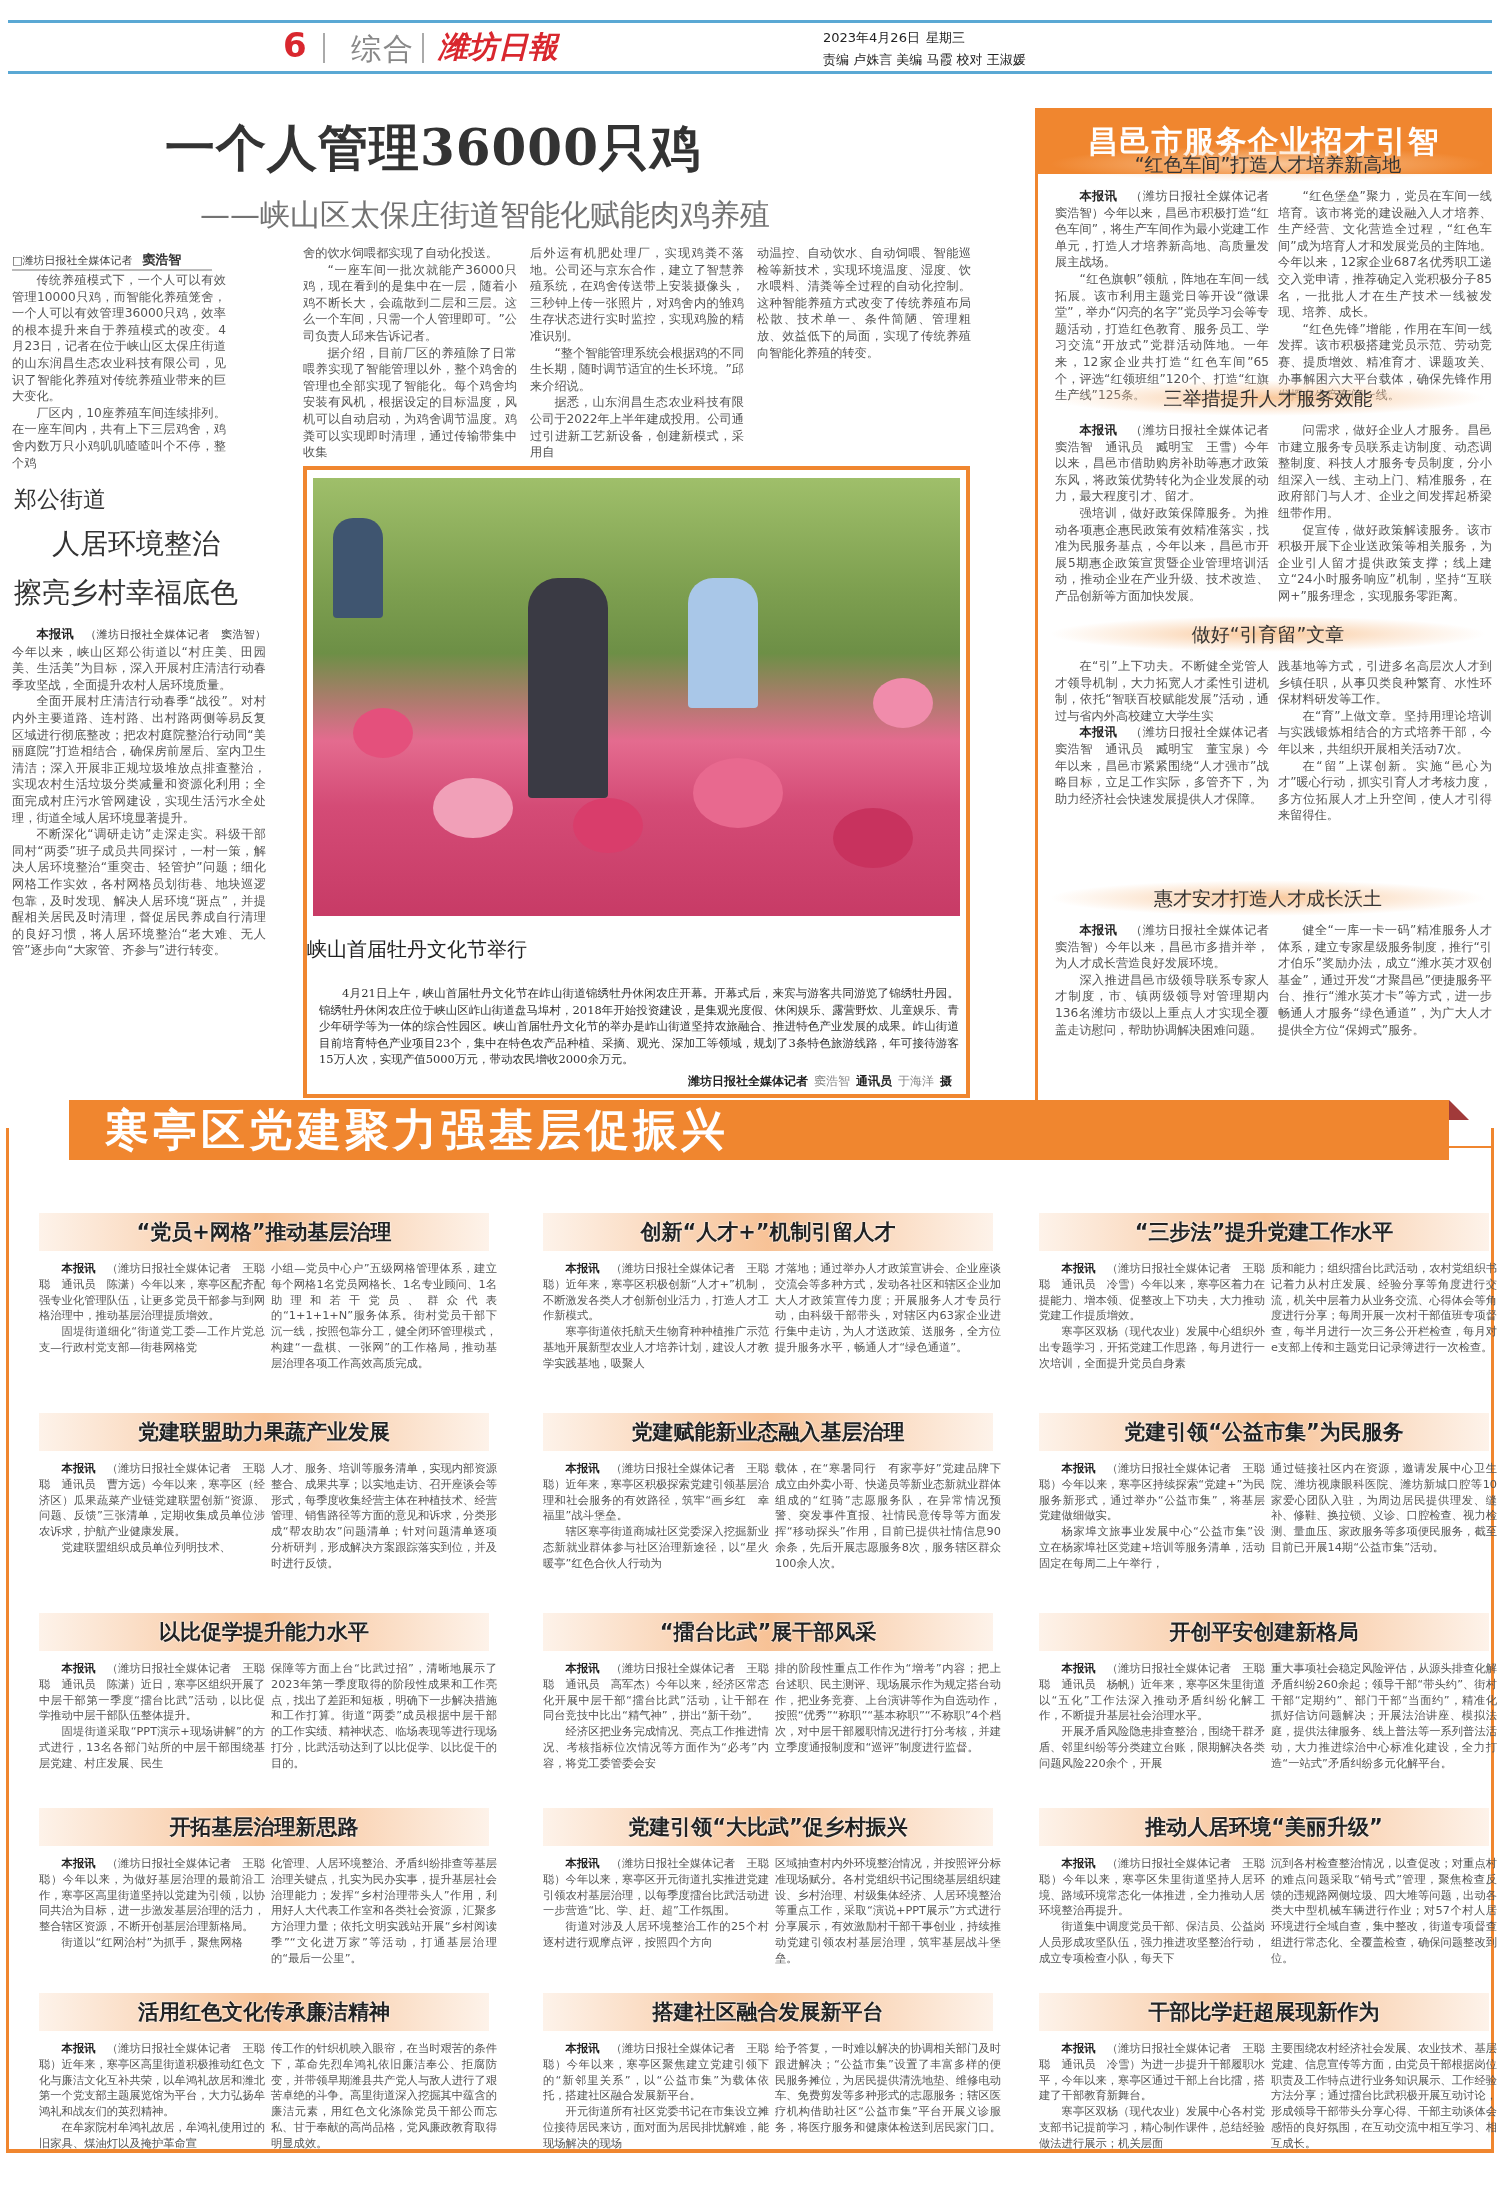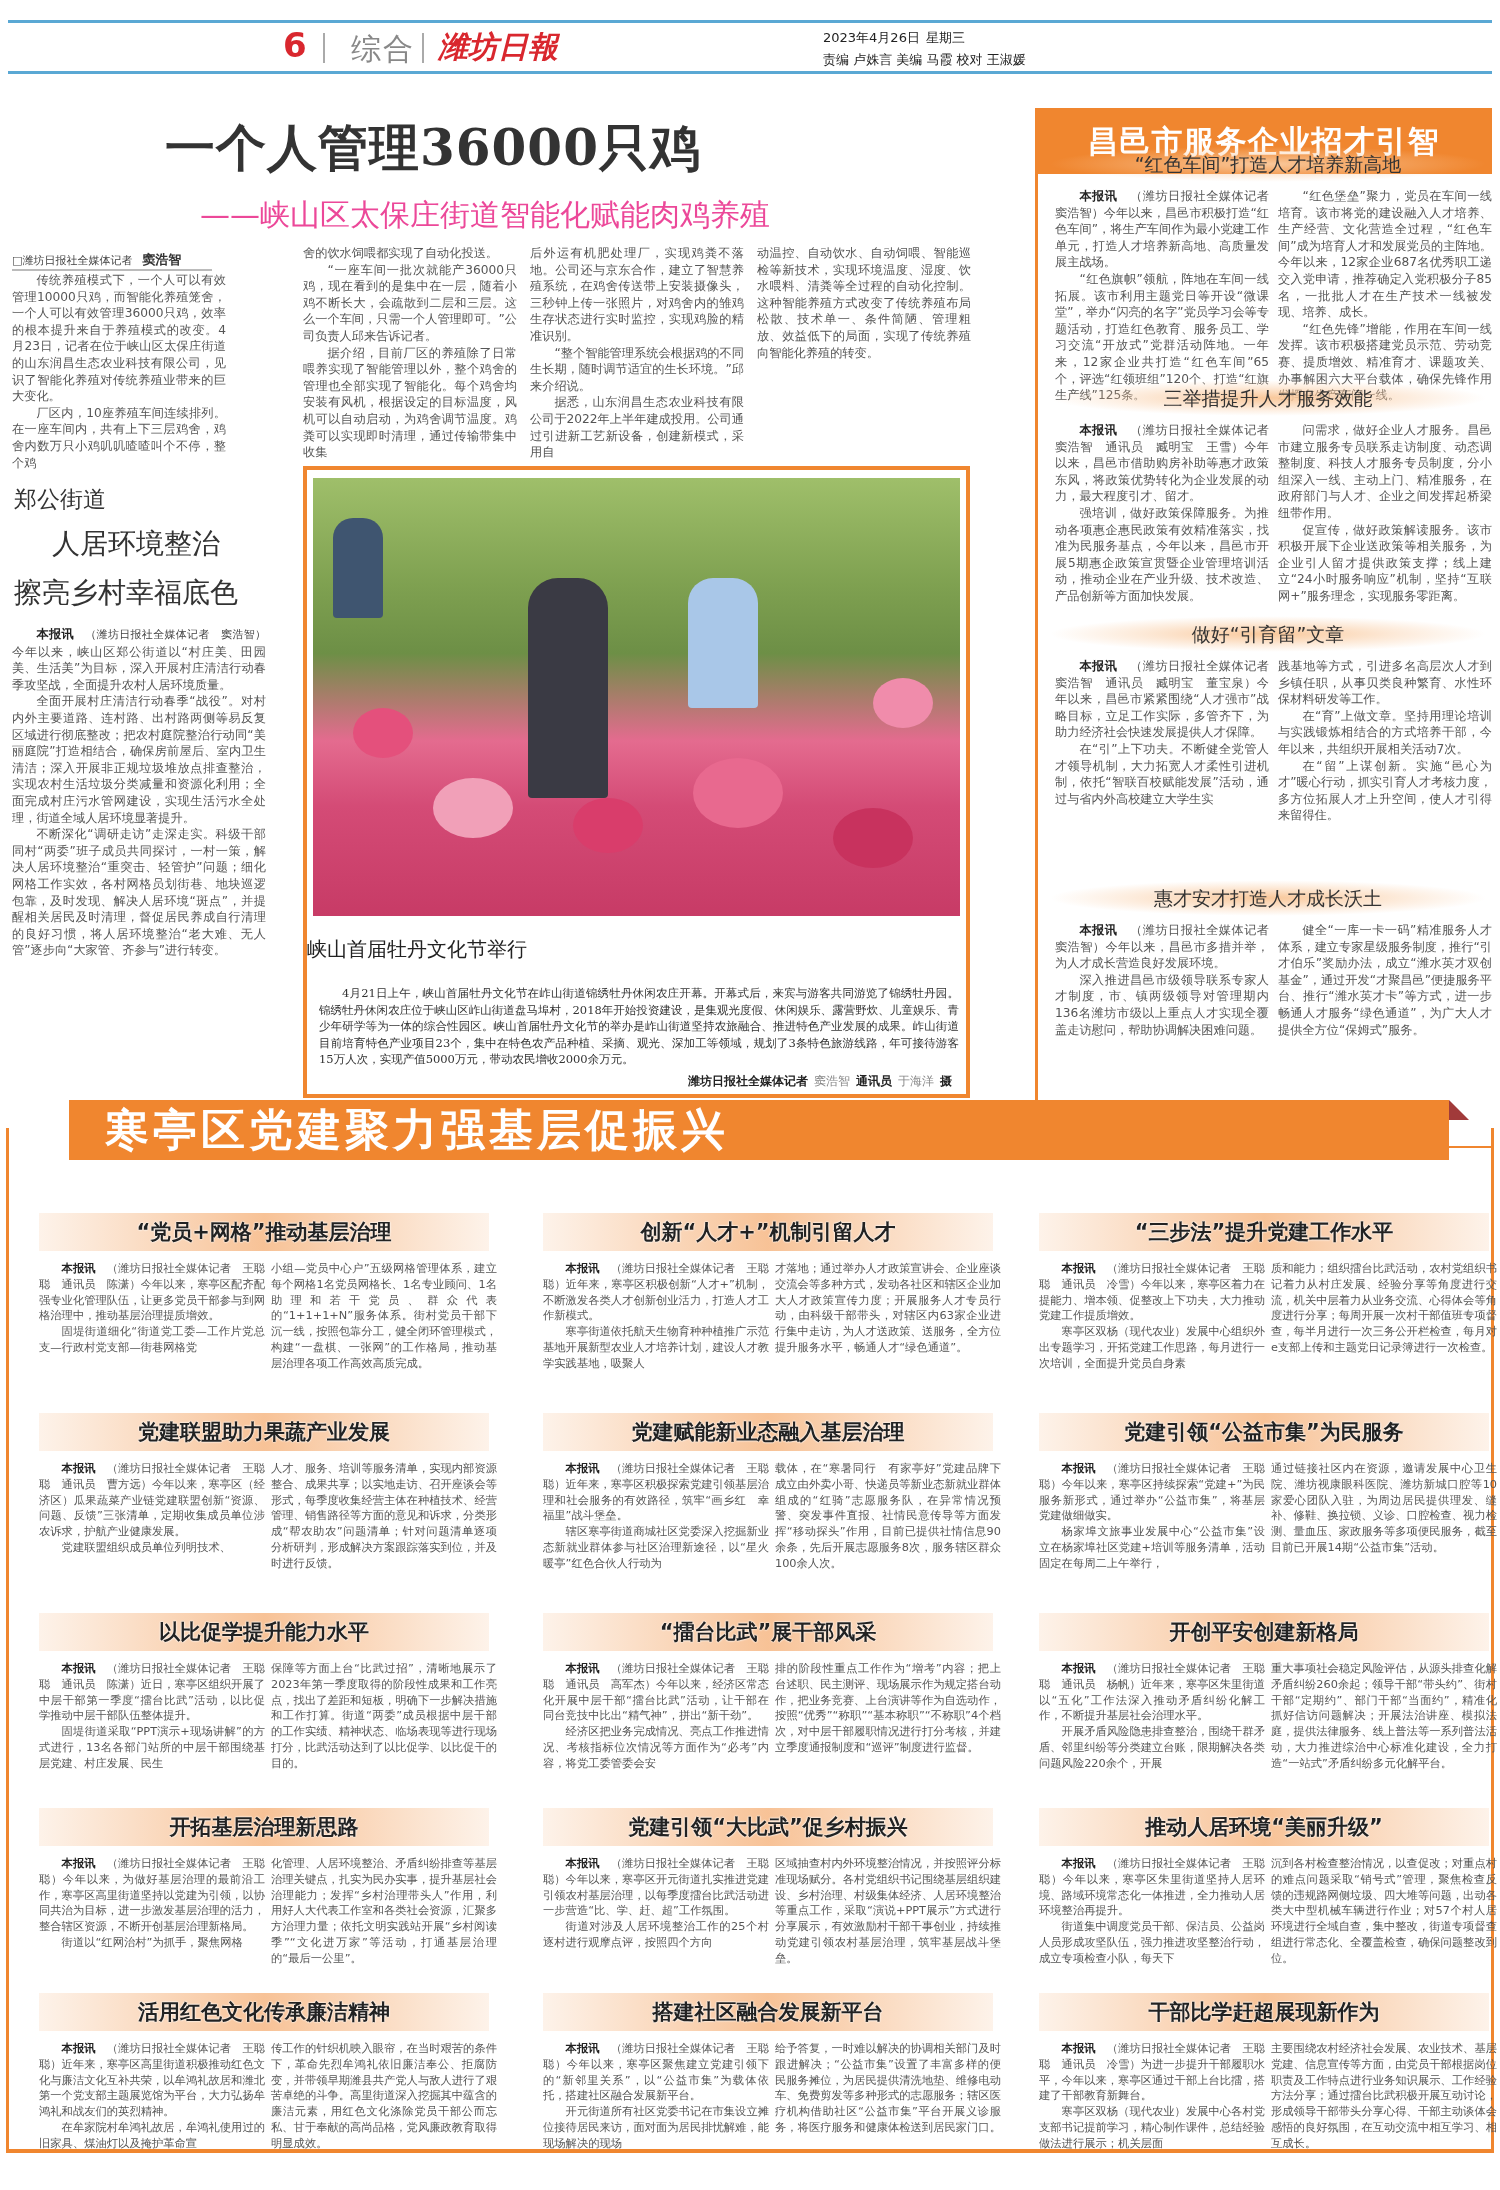--- a/index.html
+++ b/index.html
@@ -12,21 +12,21 @@
   #hdr { position: absolute; left: 8px; top: 20px; width: 1484px; height: 54px; border-top: 3px solid #5aa8d4; border-bottom: 3px solid #5aa8d4; }
   #pgno { position: absolute; left: 275px; top: 2px; font-size: 34px; font-weight: bold; color: #d9272e; }
   .hsep { position: absolute; top: 10px; width: 2px; height: 30px; background: #aaa; }
   #sect { position: absolute; left: 343px; top: 6px; font-size: 30px; color: #888; letter-spacing: 2px; }
   #paper { position: absolute; left: 430px; top: 4px; font-size: 30px; font-weight: bold; color: #d9272e; font-family: "DejaVu Serif", serif; font-style: italic; }
   #date { position: absolute; left: 815px; top: 6px; font-size: 13px; color: #222; }
   #weekday { position: absolute; left: 918px; top: 6px; font-size: 13px; color: #222; }
   #editors { position: absolute; left: 815px; top: 28px; font-size: 13px; color: #222; }
   
   #headline { position: absolute; left: 165px; top: 115px; font-size: 50px; font-weight: bold; color: #333; font-family: "DejaVu Serif", serif; letter-spacing: 1px; }
-  #subhead { position: absolute; left: 200px; top: 195px; font-size: 30px; color: #ec4899; }
+  #subhead { position: absolute; left: 200px; top: 195px; font-size: 30px; color: #737373; }
   #byline1 { position: absolute; left: 12px; top: 251px; width: 200px; border-bottom: 2px solid #bbb; font-size: 12px; }
   .col { position: absolute; }
   
   #zg-t1 { position: absolute; left: 14px; top: 484px; font-size: 23px; color: #333; }
   #zg-t2 { position: absolute; left: 52px; top: 525px; font-size: 28px; color: #333; }
   #zg-t3 { position: absolute; left: 14px; top: 574px; font-size: 28px; color: #333; }
   
   #photoBox { position: absolute; left: 303px; top: 466px; width: 667px; height: 632px; border: 4px solid #f0862f; background: #fff; }
   #photo { position: absolute; left: 6px; top: 8px; width: 647px; height: 438px; background: linear-gradient(180deg,#9fbf6a 0%,#7ea050 25%,#6d8f46 40%,#e46b8f 60%,#d44b76 75%,#c73b66 100%); overflow: hidden; }
   .flower { position: absolute; border-radius: 50%; }
@@ -132,22 +132,22 @@
       <div class="cyCol p" style="left: 17px; top: 314px;">
         <span class="par"><b class="lead">本报讯</b>　（潍坊日报社全媒体记者　窦浩智　通讯员　臧明宝　王雪）今年以来，昌邑市借助购房补助等惠才政策东风，将政策优势转化为企业发展的动力，最大程度引才、留才。</span>
         <span class="par">强培训，做好政策保障服务。为推动各项惠企惠民政策有效精准落实，找准为民服务基点，今年以来，昌邑市开展5期惠企政策宣贯暨企业管理培训活动，推动企业在产业升级、技术改造、产品创新等方面加快发展。</span>
       </div>
       <div class="cyCol p" style="left: 240px; top: 314px;">
         <span class="par" style="text-indent: 2em;">问需求，做好企业人才服务。昌邑市建立服务专员联系走访制度、动态调整制度、科技人才服务专员制度，分小组深入一线、主动上门、精准服务，在政府部门与人才、企业之间发挥起桥梁纽带作用。</span>
         <span class="par">促宣传，做好政策解读服务。该市积极开展下企业送政策等相关服务，为企业引人留才提供政策支撑；线上建立“24小时服务响应”机制，坚持“互联网+”服务理念，实现服务零距离。</span>
       </div>
       <div class="cyHead" style="top: 508px;">做好“引育留”文章</div>
       <div class="cyCol p" style="left: 17px; top: 550px;">
+        <span class="par">在“引”上下功夫。不断健全党管人才领导机制，大力拓宽人才柔性引进机制，依托“智联百校赋能发展”活动，通过与省内外高校建立大学生实</span>
         <span class="par"><b class="lead">本报讯</b>　（潍坊日报社全媒体记者　窦浩智　通讯员　臧明宝　董宝泉）今年以来，昌邑市紧紧围绕“人才强市”战略目标，立足工作实际，多管齐下，为助力经济社会快速发展提供人才保障。</span>
-        <span class="par">在“引”上下功夫。不断健全党管人才领导机制，大力拓宽人才柔性引进机制，依托“智联百校赋能发展”活动，通过与省内外高校建立大学生实</span>
       </div>
       <div class="cyCol p" style="left: 240px; top: 550px;">
         <span class="par" style="text-indent: 0px;">践基地等方式，引进多名高层次人才到乡镇任职，从事贝类良种繁育、水性环保材料研发等工作。</span>
         <span class="par">在“育”上做文章。坚持用理论培训与实践锻炼相结合的方式培养干部，今年以来，共组织开展相关活动7次。</span>
         <span class="par">在“留”上谋创新。实施“邑心为才”暖心行动，抓实引育人才考核力度，多方位拓展人才上升空间，使人才引得来留得住。</span>
       </div>
       <div class="cyHead" style="top: 772px;">惠才安才打造人才成长沃土</div>
       <div class="cyCol p" style="left: 17px; top: 814px;">
         <span class="par"><b class="lead">本报讯</b>　（潍坊日报社全媒体记者　窦浩智）今年以来，昌邑市多措并举，为人才成长营造良好发展环境。</span>
         <span class="par">深入推进昌邑市级领导联系专家人才制度，市、镇两级领导对管理期内136名潍坊市级以上重点人才实现全覆盖走访慰问，帮助协调解决困难问题。</span>

